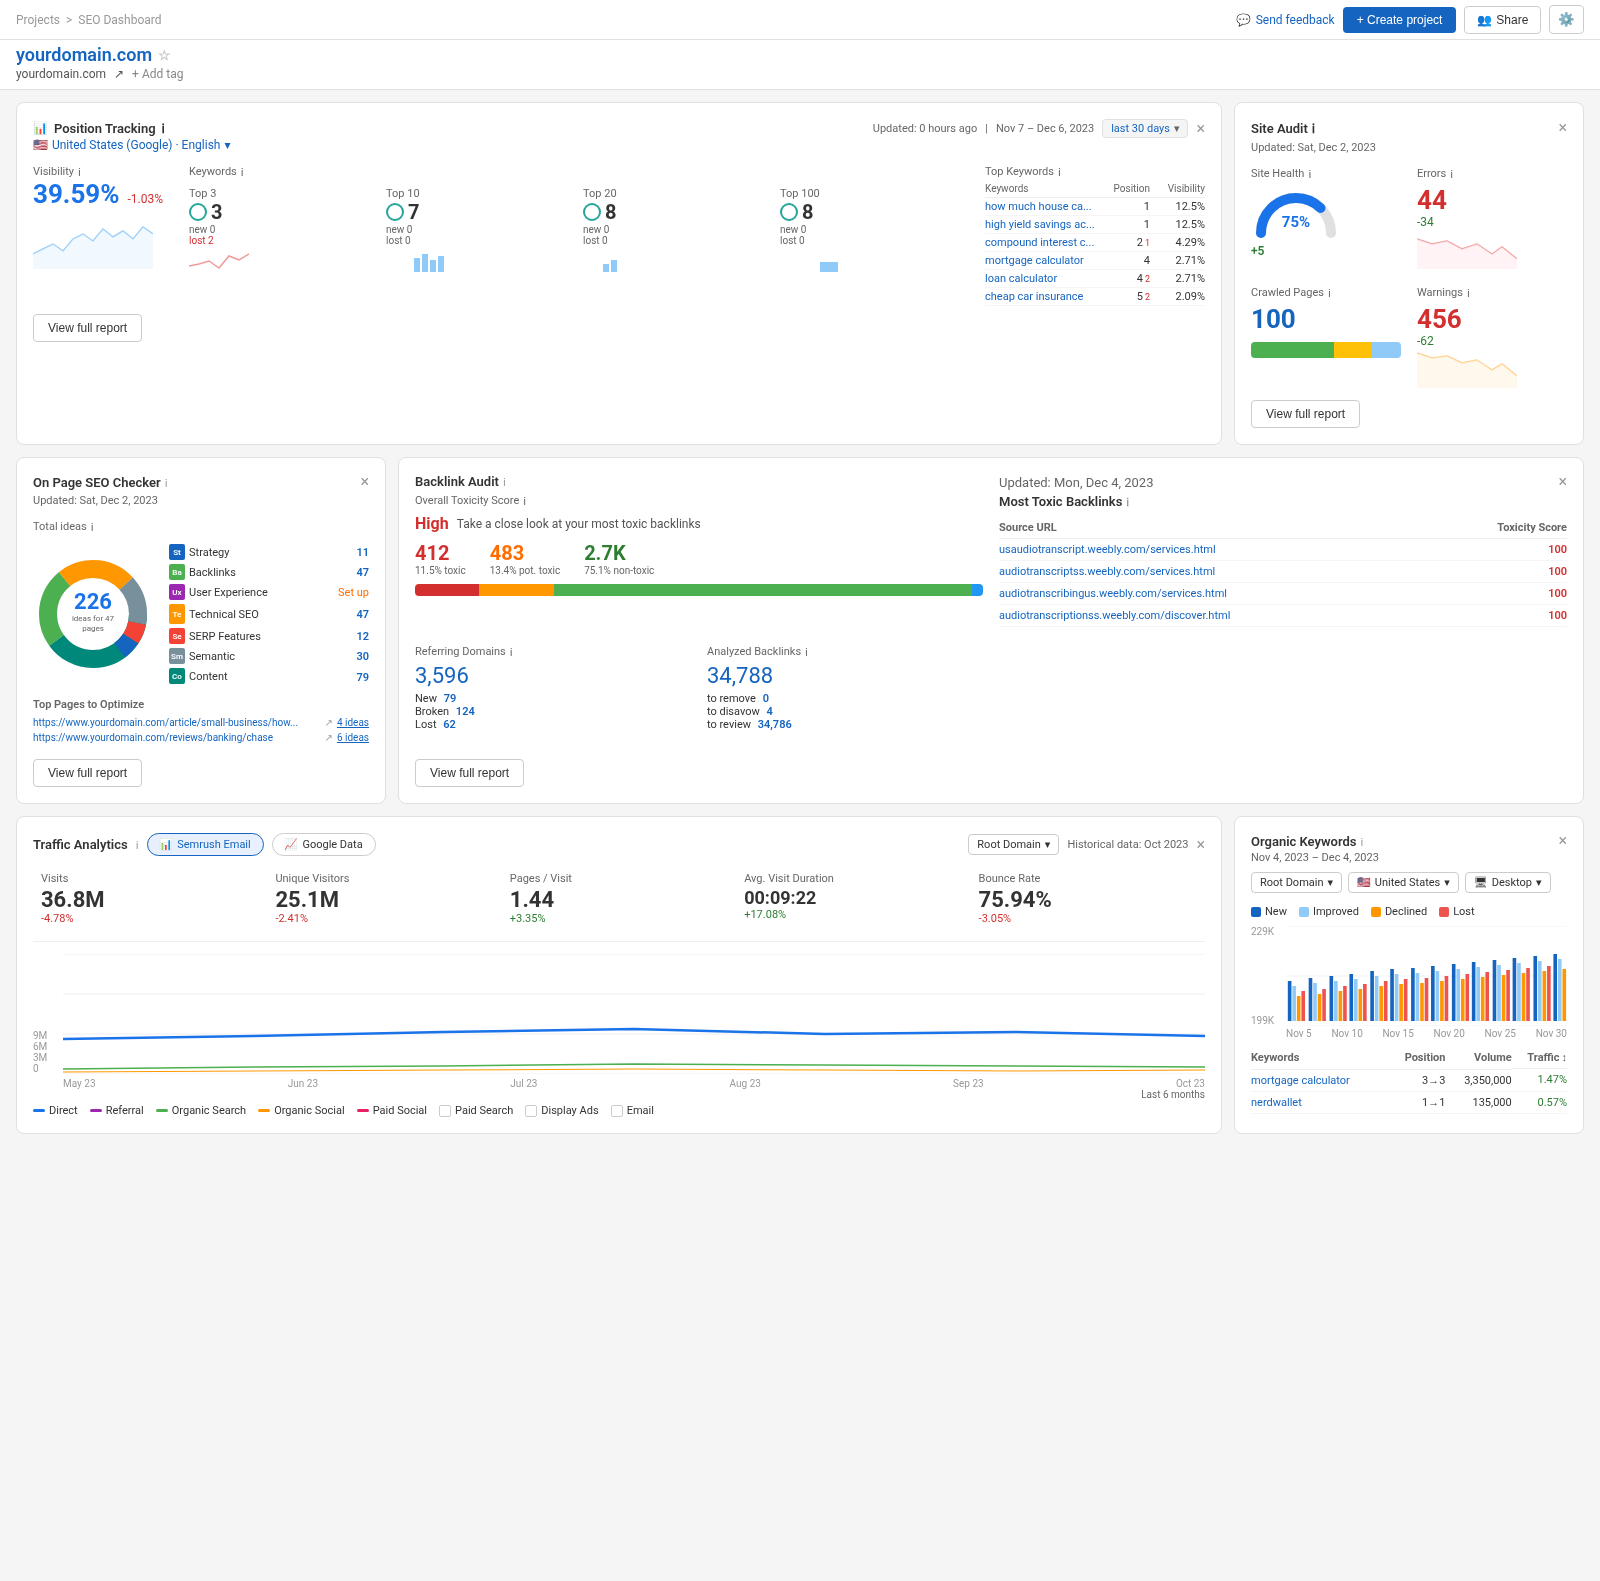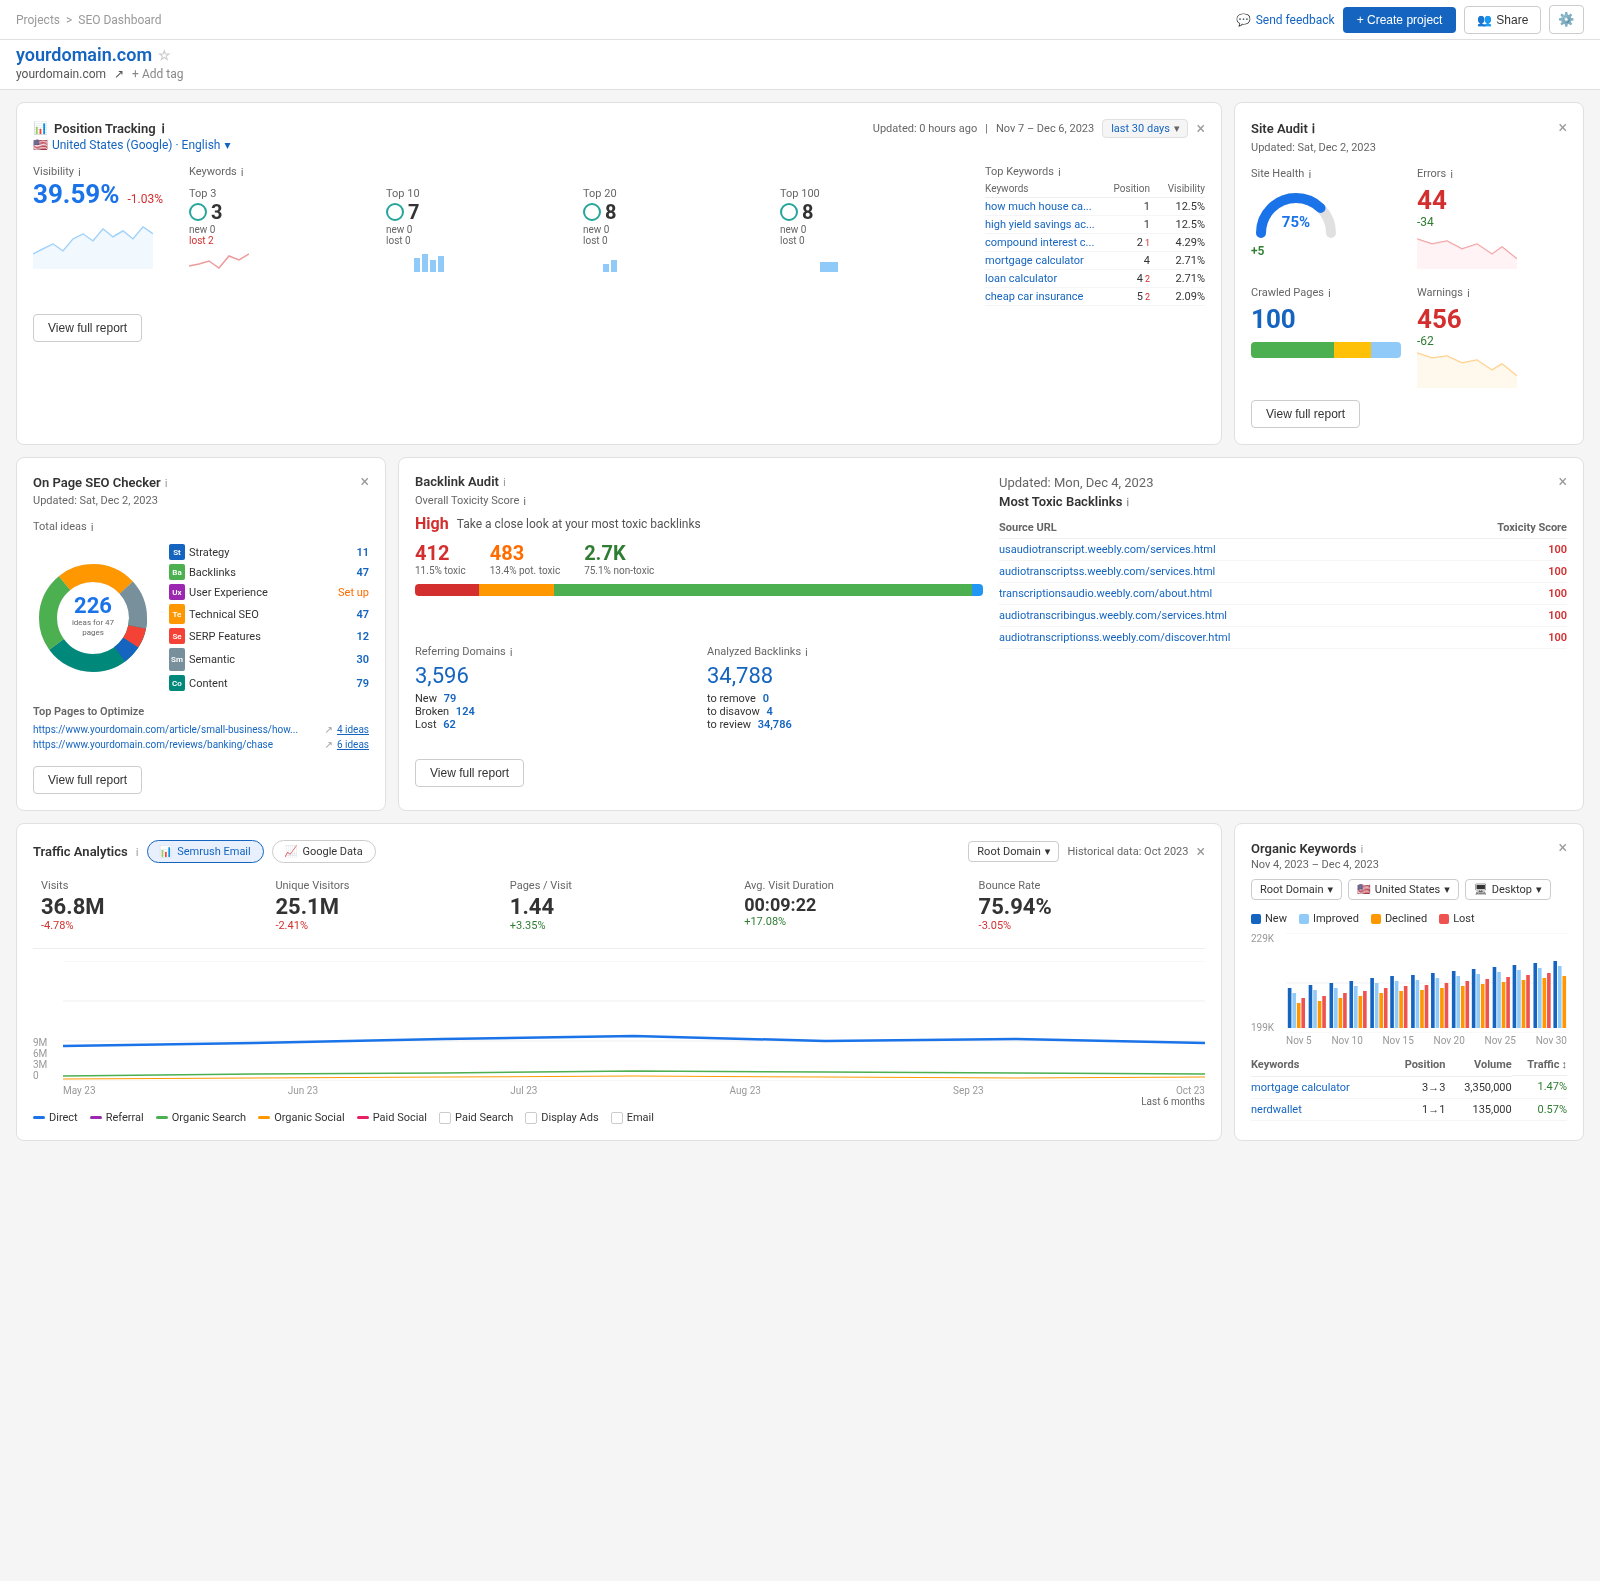--- a/index.html
+++ b/index.html
@@ -459,26 +459,26 @@
     </div>
               <div style="display: flex; align-items: center; justify-content: space-between; padding: 2px 0px;">
       <div style="display:flex;align-items:center;gap:4px;">
         <div style="width:16px;height:16px;border-radius:2px;background:#f44336;display:flex;align-items:center;justify-content:center;font-size:8px;color:#fff;font-weight:600;">Se</div>
         <span style="font-size:11px;">SERP Features</span>
       </div>
       <span style="color:#1565c0;font-size:11px;font-weight:600;">12</span>
     </div>
               <div style="display: flex; align-items: center; justify-content: space-between; padding: 2px 0px;">
       <div style="display:flex;align-items:center;gap:4px;">
-        <div style="width:16px;height:23px;border-radius:2px;background:#78909c;display:flex;align-items:center;justify-content:center;font-size:8px;color:#fff;font-weight:600;">Sm</div>
+        <div style="width:16px;height:16px;border-radius:2px;background:#78909c;display:flex;align-items:center;justify-content:center;font-size:8px;color:#fff;font-weight:600;">Sm</div>
         <span style="font-size:11px;">Semantic</span>
       </div>
       <span style="color:#1565c0;font-size:11px;font-weight:600;">30</span>
     </div>
-              <div style="display: flex; align-items: center; justify-content: space-between; padding: 2px 0px;">
+              <div style="display: flex; align-items: flex-end; justify-content: space-between; padding: 2px 0px;">
       <div style="display:flex;align-items:center;gap:4px;">
         <div style="width:16px;height:16px;border-radius:2px;background:#00897b;display:flex;align-items:center;justify-content:center;font-size:8px;color:#fff;font-weight:600;">Co</div>
         <span style="font-size:11px;">Content</span>
       </div>
       <span style="color:#1565c0;font-size:11px;font-weight:600;">79</span>
     </div>
             </div>
         </div>
       </div>
       
@@ -605,24 +605,20 @@
               <th class="right">Toxicity Score</th>
             </tr>
           </thead>
           <tbody id="toxic-rows">
               <tr>
       <td><a href="#">usaudiotranscript.weebly.com/services.html</a></td>
       <td class="score">100</td>
     </tr>
               <tr>
       <td><a href="#">audiotranscriptss.weebly.com/services.html</a></td>
-      <td class="score">100</td>
-    </tr>
-              <tr>
-      <td><a href="#">transcriptionsaudio.weebly.com/about.html</a></td>
       <td class="score">100</td>
     </tr>
               <tr>
       <td><a href="#">audiotranscribingus.weebly.com/services.html</a></td>
       <td class="score">100</td>
     </tr>
               <tr>
       <td><a href="#">audiotranscriptionss.weebly.com/discover.html</a></td>
       <td class="score">100</td>
     </tr>

